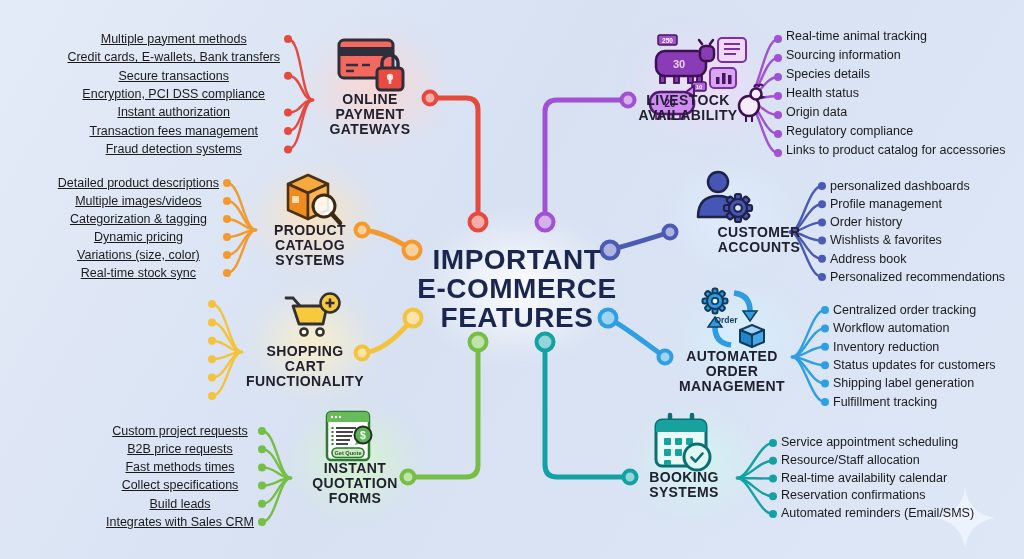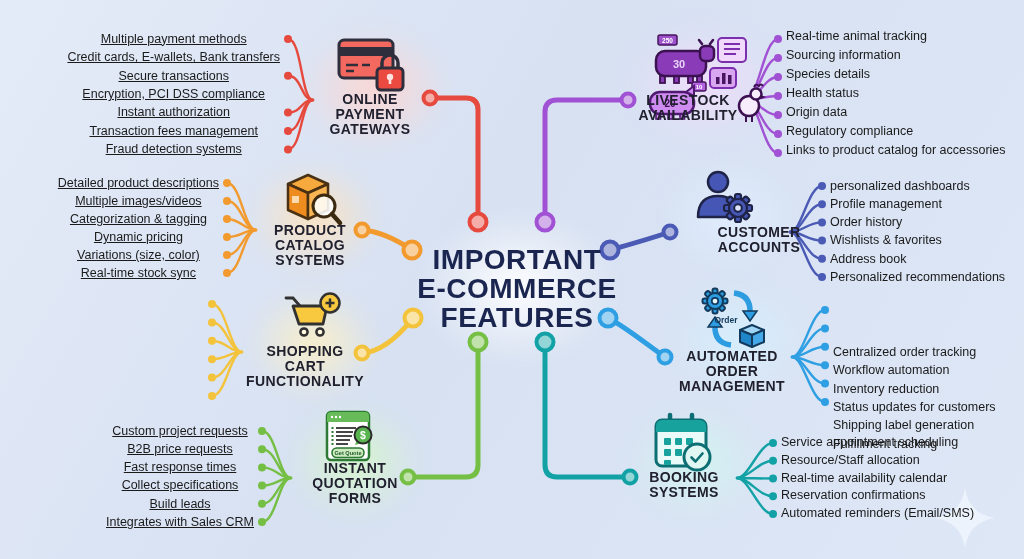--- a/index.html
+++ b/index.html
@@ -275,21 +275,21 @@
     <text x="26" y="44.8" font-size="5.6" font-weight="bold" fill="#1d5a24" text-anchor="middle">Get Quote</text>
   </svg>
   <div class="layer blabel" style="left:295px;top:461px;width:120px;">
     <div>INSTANT</div>
     <div>QUOTATION</div>
     <div>FORMS</div>
   </div>
   <div class="layer items left" style="right:770px;top:421.9px;--rh:18.2px;">
     <div class="leaf">Custom project requests</div>
     <div class="leaf">B2B price requests</div>
-    <div class="leaf">Fast response times</div>
+    <div class="leaf">Fast methods times</div>
     <div class="leaf">Collect specifications</div>
     <div class="leaf">Build leads</div>
     <div class="leaf">Integrates with Sales CRM</div>
   </div>
 
   <svg class="icon" style="left:646px;top:30px;" width="120" height="100" viewBox="0 0 120 100">
     <rect x="12" y="5" width="19" height="10" rx="2" fill="#9d52cc" stroke="#46155f" stroke-width="1.5"></rect>
     <text x="21.5" y="12.5" font-size="6.5" font-weight="bold" fill="#ffffff" text-anchor="middle">250</text>
     <rect x="72" y="8" width="28" height="24" rx="4" fill="#f0d9fb" stroke="#7b2fae" stroke-width="2"></rect>
     <line x1="78" y1="14" x2="94" y2="14" stroke="#7b2fae" stroke-width="2"></line>
@@ -382,21 +382,21 @@
     <polygon points="42,44 54,39 66,44 54,49" fill="#9fd4f4" stroke="#123a5c" stroke-width="2" stroke-linejoin="round"></polygon>
     <polygon points="42,44 42,56 54,61 54,49" fill="#1f86c9" stroke="#123a5c" stroke-width="2" stroke-linejoin="round"></polygon>
     <polygon points="66,44 66,56 54,61 54,49" fill="#45a8e8" stroke="#123a5c" stroke-width="2" stroke-linejoin="round"></polygon>
     <text x="28" y="37" font-size="8.5" font-weight="bold" fill="#123a5c" text-anchor="middle">Order</text>
   </svg>
   <div class="layer blabel" style="left:672px;top:349px;width:120px;">
     <div>AUTOMATED</div>
     <div>ORDER</div>
     <div>MANAGEMENT</div>
   </div>
-  <div class="layer items right" style="left:833px;top:300.8px;margin-top:42px;--rh:18.4px;">
+  <div class="layer items right" style="left:833px;top:300.8px;--rh:18.4px;">
     <div class="leaf">Centralized order tracking</div>
     <div class="leaf">Workflow automation</div>
     <div class="leaf">Inventory reduction</div>
     <div class="leaf">Status updates for customers</div>
     <div class="leaf">Shipping label generation</div>
     <div class="leaf">Fulfillment tracking</div>
   </div>
 
   <svg class="icon" style="left:648px;top:412px;" width="74" height="64" viewBox="0 0 74 64">
     <line x1="22" y1="3" x2="22" y2="13" stroke="#0d6e73" stroke-width="4.5" stroke-linecap="round"></line>

